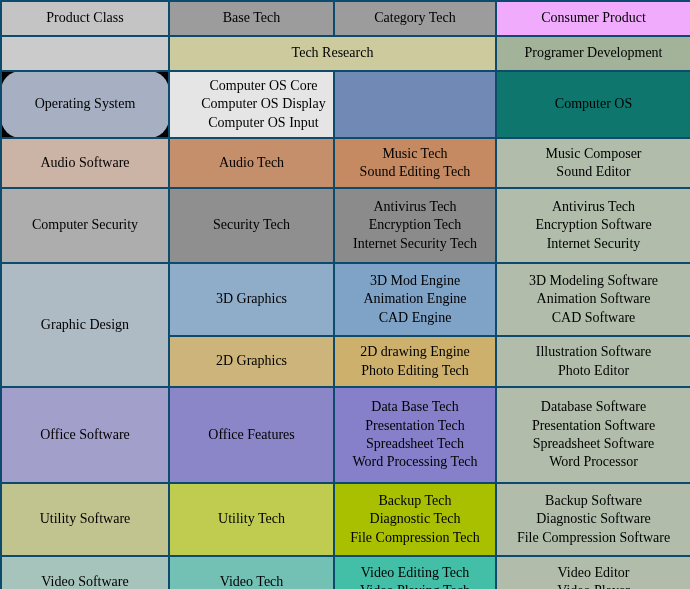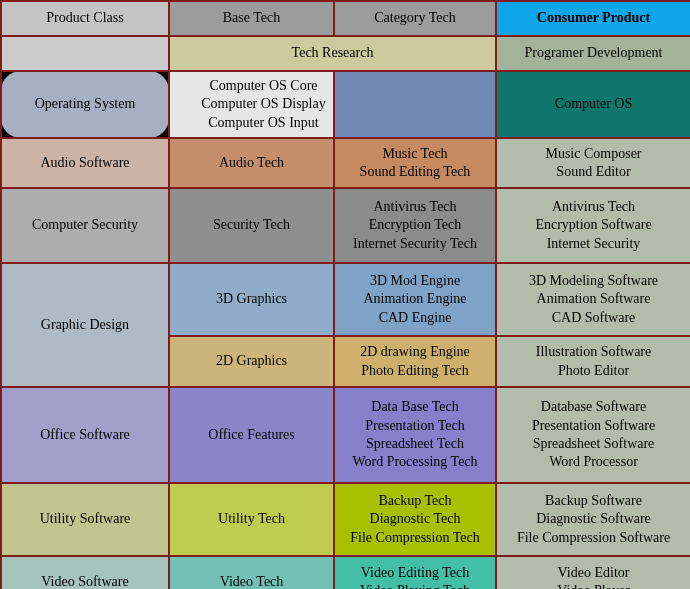--- a/index.html
+++ b/index.html
@@ -14,21 +14,21 @@
     font-family: "Liberation Serif", "DejaVu Serif", serif;
   }
   table.matrix {
     border-collapse: collapse;
     width: 690px;
     height: 589px;
     table-layout: fixed;
     border: 2px solid #000;
   }
   table.matrix td {
-    border: 2px solid #7f1d1d;
+    border: 2px solid #0c4a6e;
     color: #000000;
     font-size: 14px;
     line-height: 1.32;
     padding: 0 5px;
     vertical-align: middle;
     text-align: center;
     white-space: nowrap;
     overflow: hidden;
   }
   td.left {
@@ -66,21 +66,21 @@
         <td style="background: rgb(156, 156, 156); height: 33px;">
           <span class="stack">
             <span>Base Tech</span>
           </span>
         </td>
         <td style="background: rgb(156, 156, 156); height: 33px;">
           <span class="stack">
             <span>Category Tech</span>
           </span>
         </td>
-        <td style="background: #0ea5e9; height: 33px; font-weight: bold;">
+        <td style="background: #f0abfc; height: 33px;">
           <span class="stack">
             <span>Consumer Product</span>
           </span>
         </td>
       </tr>
       <tr>
         <td style="background: rgb(203, 203, 203); height: 33px;">
           <span class="stack">
             <span></span>
           </span>

